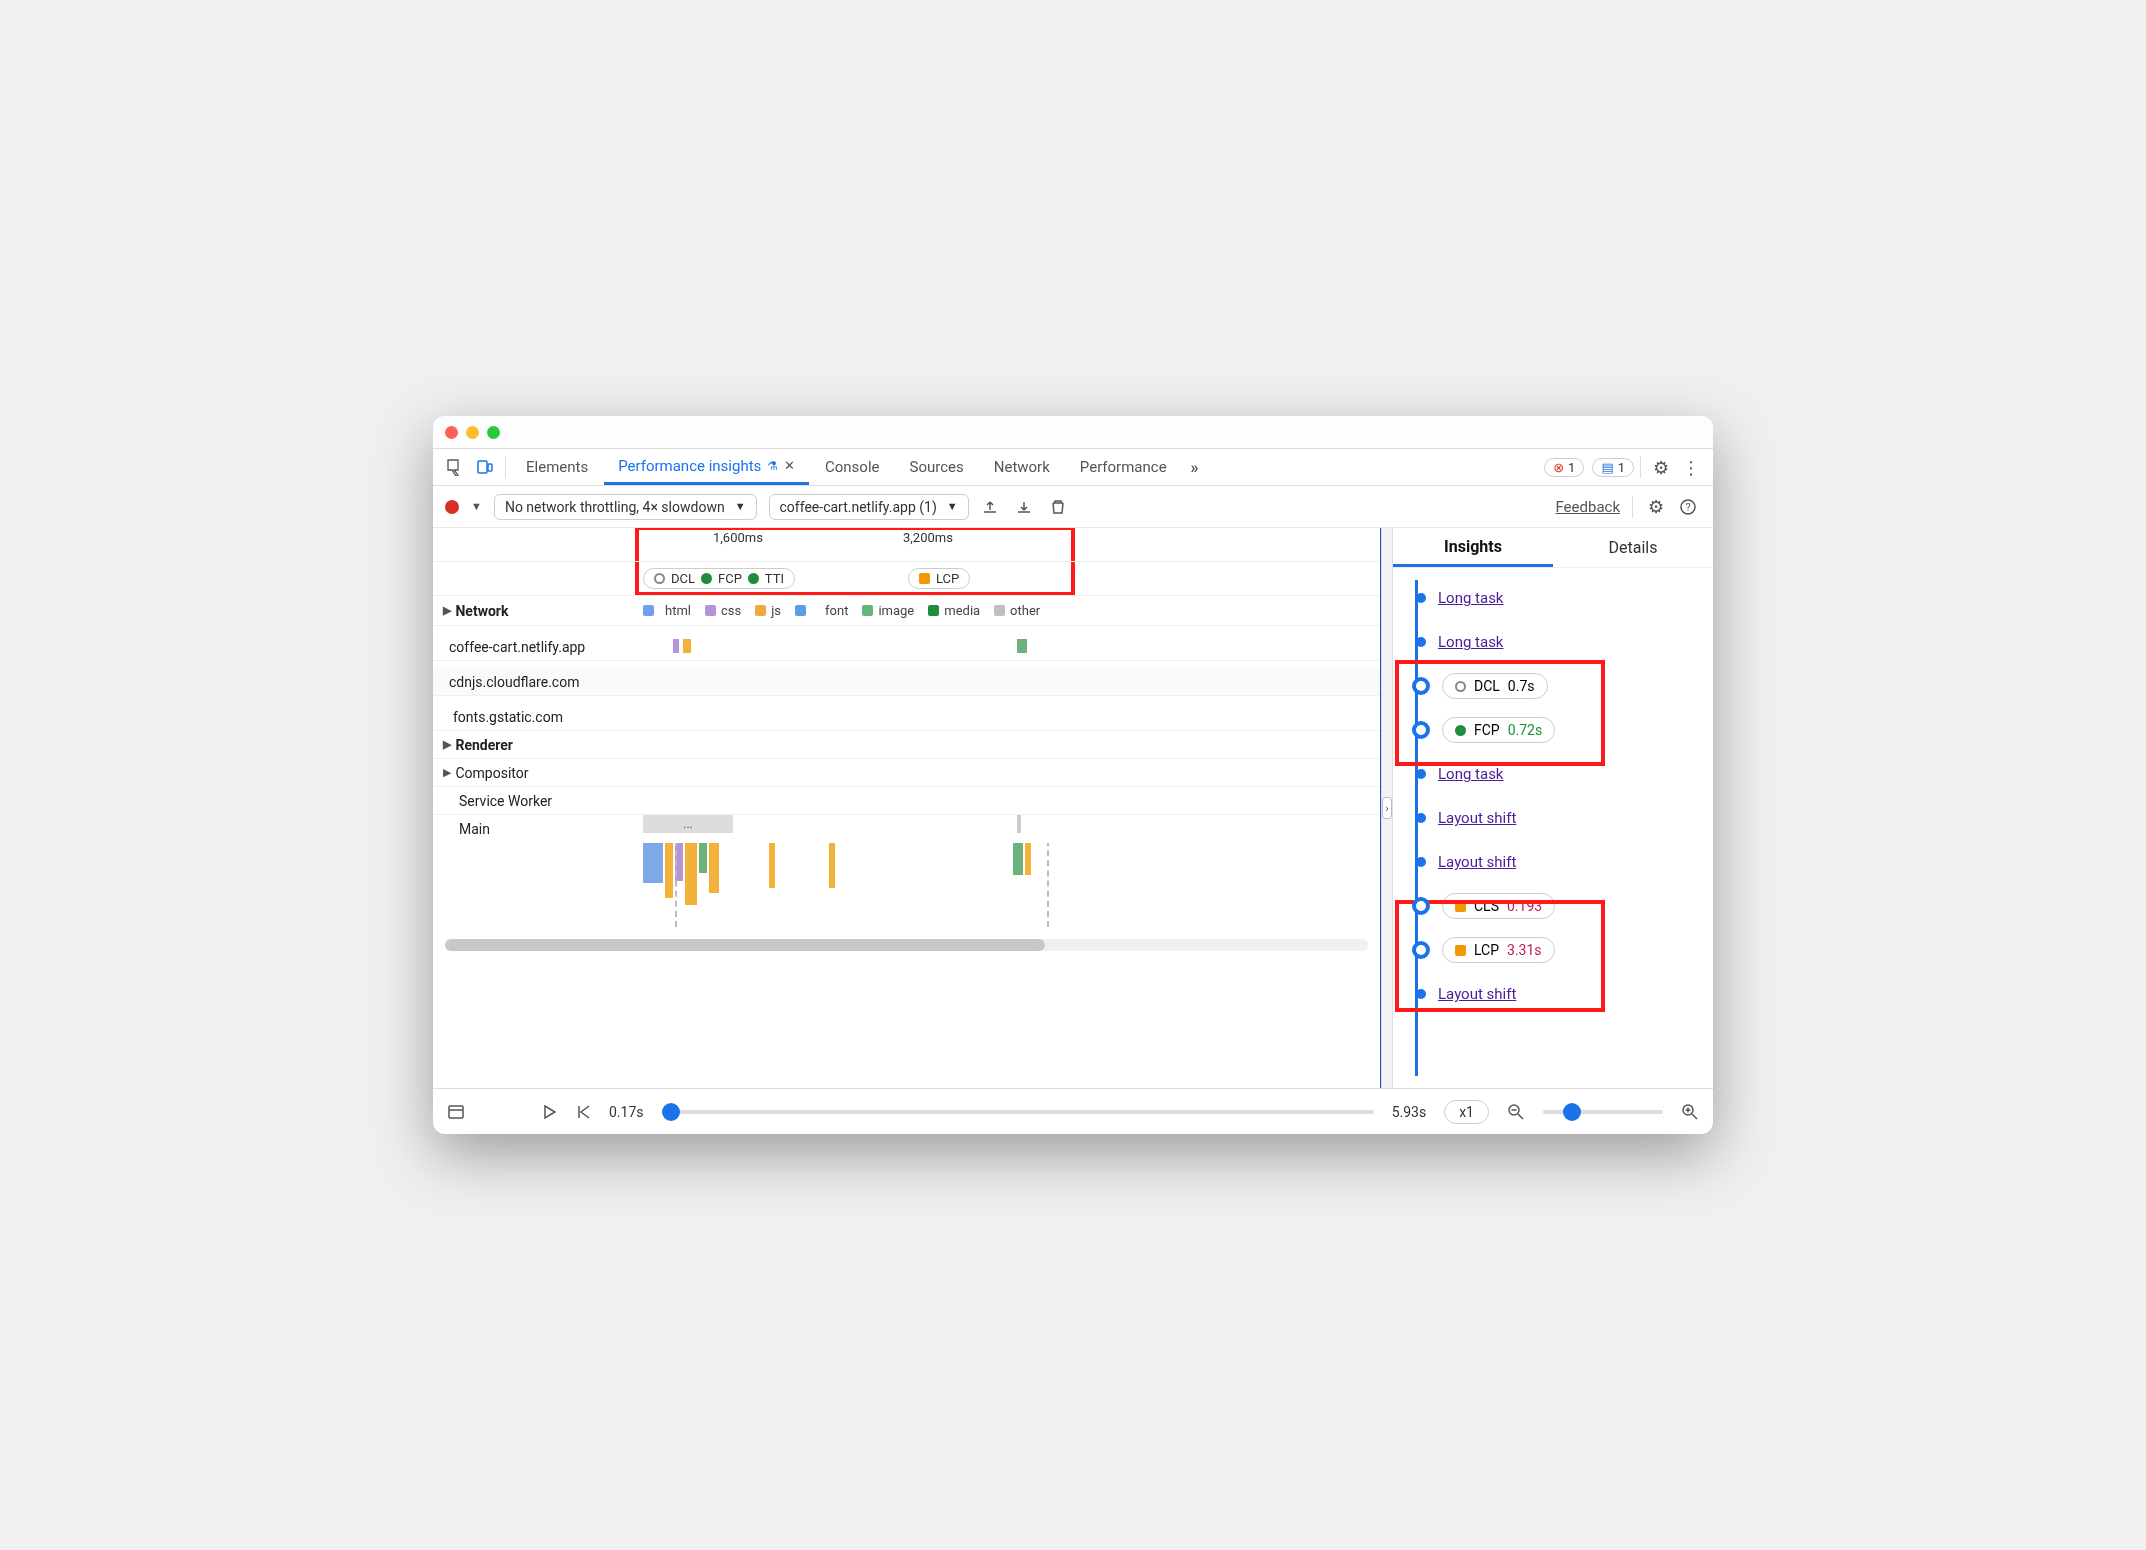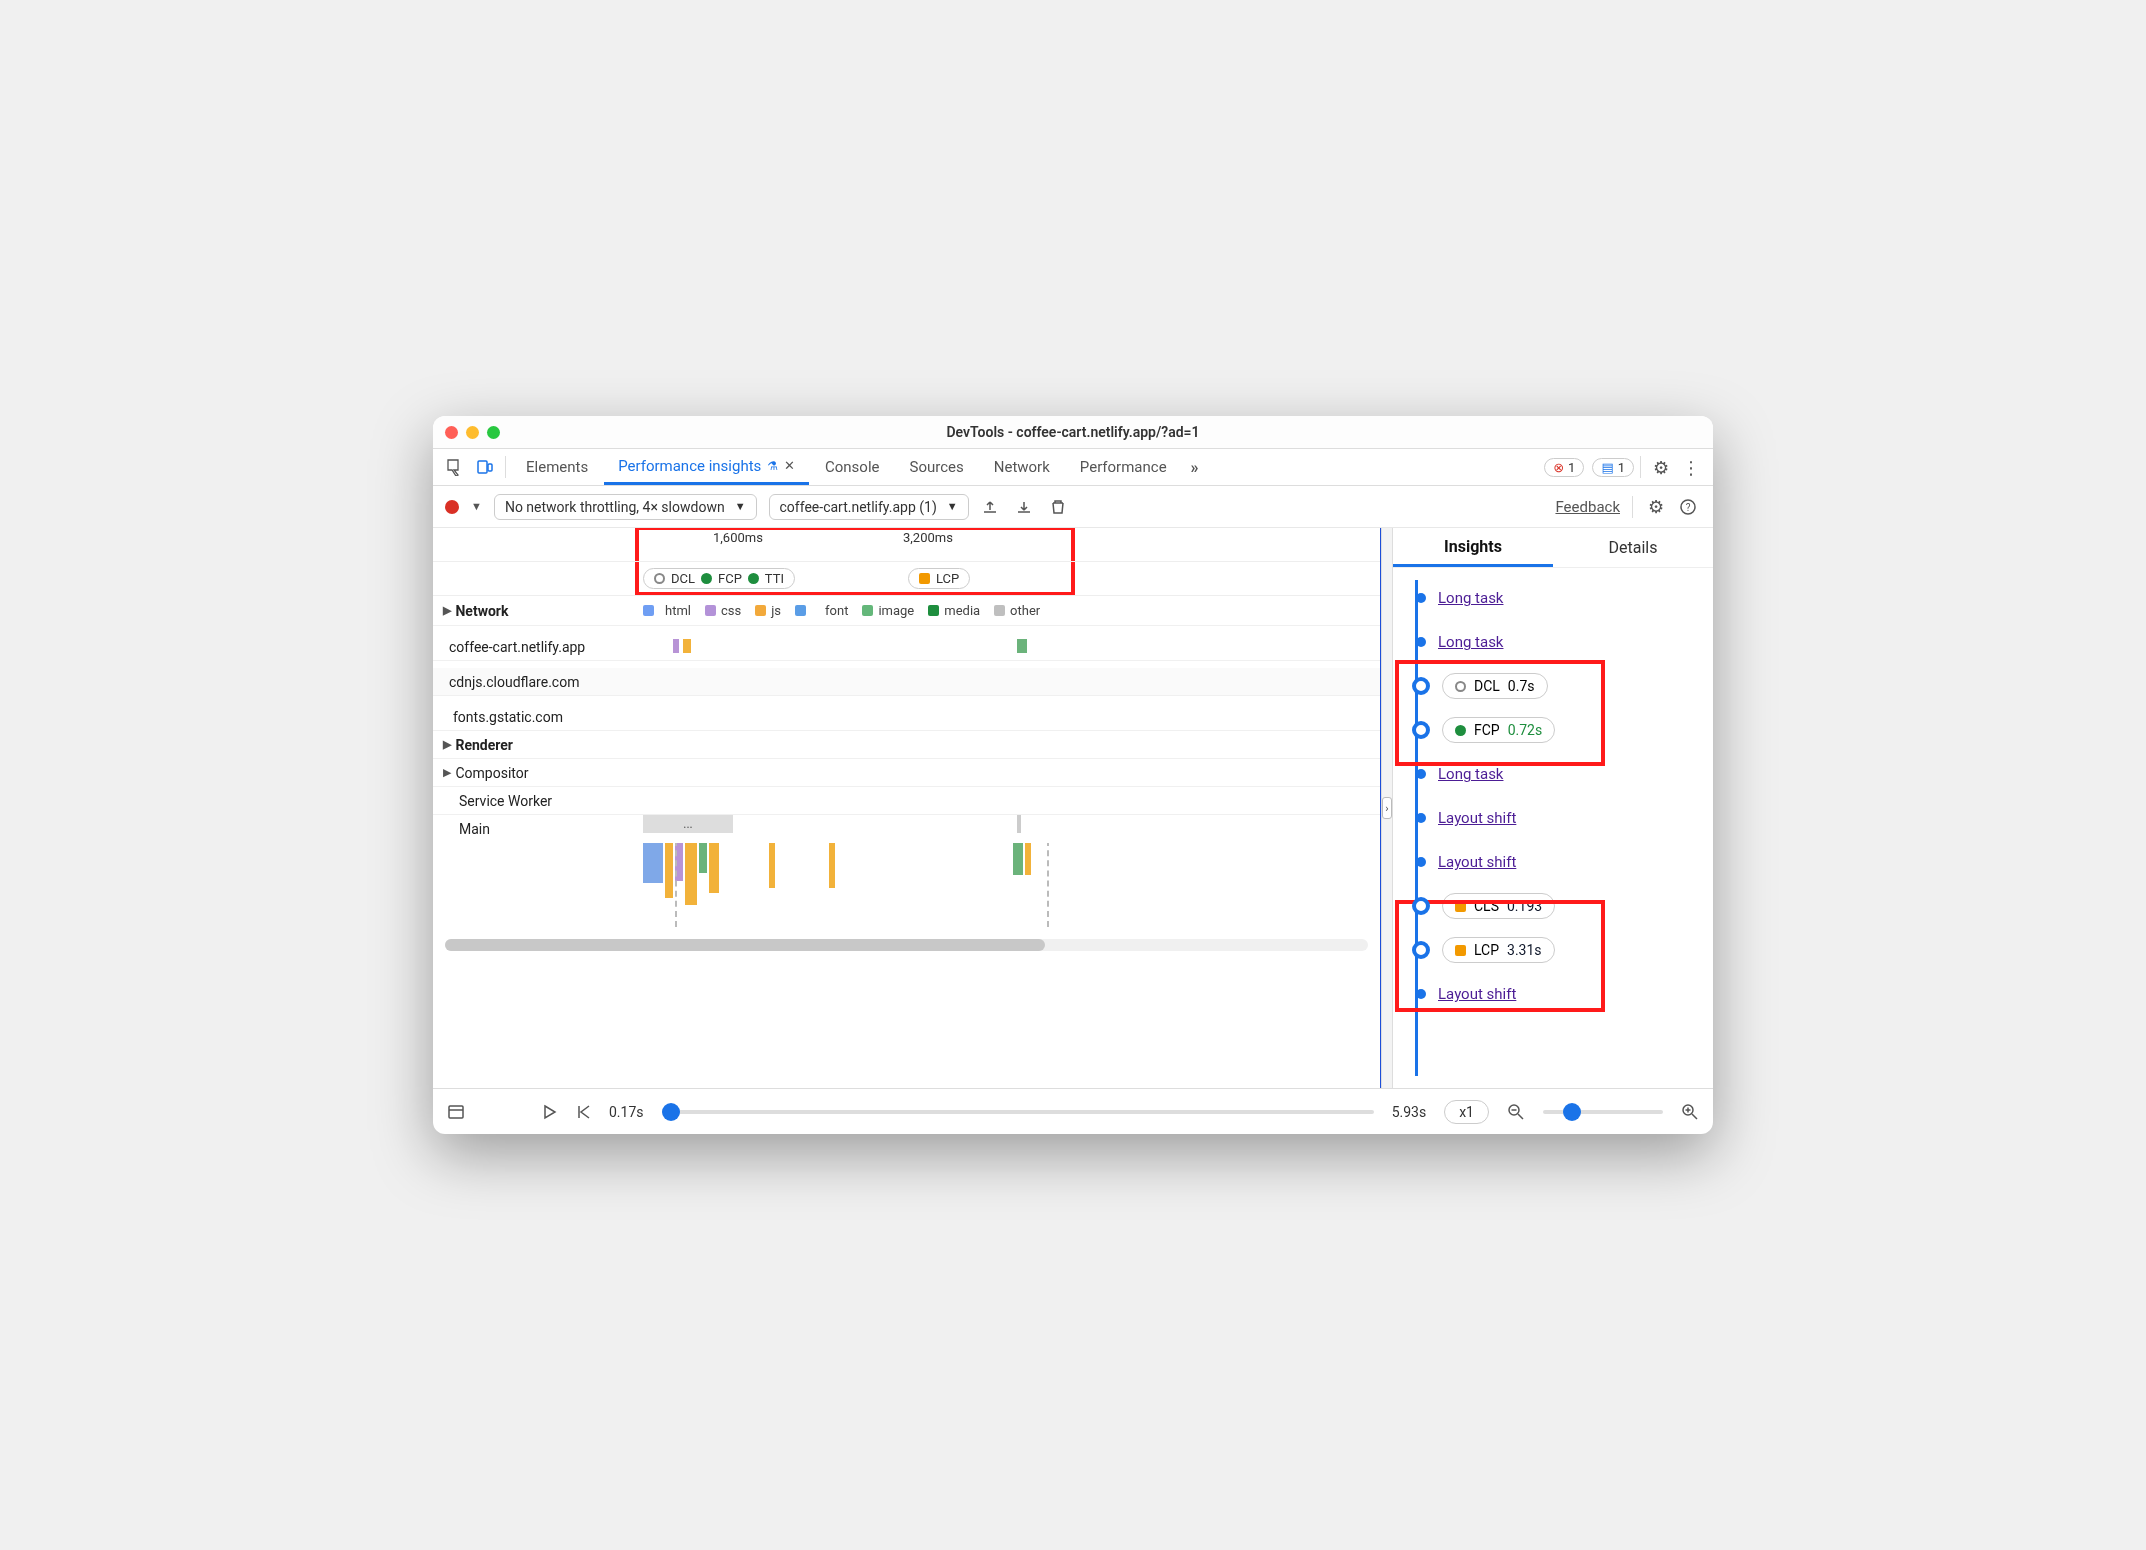--- a/index.html
+++ b/index.html
@@ -155,21 +155,21 @@
   .timeline-line { position: absolute; left: 22px; top: 12px; bottom: 12px; width: 3px; background: #1a73e8; }
   .ins-row { display: flex; align-items: center; gap: 12px; min-height: 44px; position: relative; padding-left: 10px; }
   .ins-row .node-sm { width: 10px; height: 10px; background: #1a73e8; border-radius: 50%; z-index: 2; margin-left: 7px; }
   .ins-row .node-lg { width: 18px; height: 18px; border: 4px solid #1a73e8; background: #fff; border-radius: 50%; z-index: 2; margin-left: 3px;}
   .ins-row .linktxt { color: #4c1d95; font-size: 15px; text-decoration: underline; }
   .ins-row .ppill {
     border: 1px solid #ccc; border-radius: 16px; padding: 4px 12px;
     font-size: 14px; display: flex; align-items: center; gap: 8px; background: #fff;
   }
   .val-green { color: #1e8e3e; }
-  .val-amber { color: #0f172a; }
+  .val-amber { color: #be185d; }
 
   .footer {
     display: flex; align-items: center; height: 46px; border-top: 1px solid #ddd;
     padding: 0 14px; gap: 18px; font-size: 14px; color: #333;
   }
   .slider { flex: 1; height: 4px; background: #ddd; border-radius: 2px; position: relative; }
   .slider .knob { position: absolute; width: 18px; height: 18px; background: #1a73e8; border-radius: 50%; top: -7px; }
   .speedpill { border: 1px solid #ccc; border-radius: 16px; padding: 3px 14px; }
   .flask { font-size: 12px; }
   svg { display: block; }
@@ -178,21 +178,20 @@
 <body>
 
 <div class="window">
 
   <div class="titlebar">
     <div class="traffic">
       <div class="tl red"></div>
       <div class="tl yellow"></div>
       <div class="tl green"></div>
     </div>
-    <div class="title">DevTools - coffee-cart.netlify.app/?ad=1</div>
   </div>
 
   <div class="tabstrip">
     <div class="ico">
       <svg width="18" height="18" viewBox="0 0 18 18">
           <path d="M2 2h10v10H8l4 5-2 1-4-6H2z" fill="none" stroke="#555" stroke-width="1.3"></path>
         </svg>
     </div>
     <div class="ico">
       <svg width="18" height="18" viewBox="0 0 18 18">

